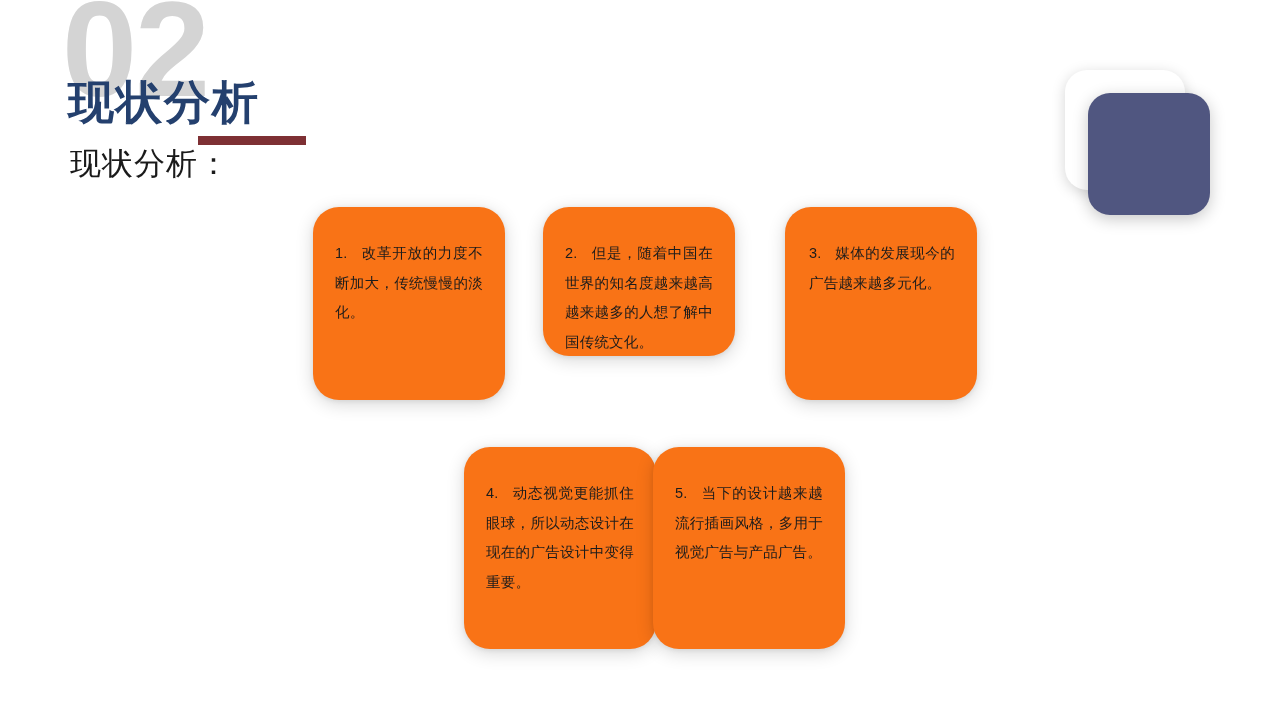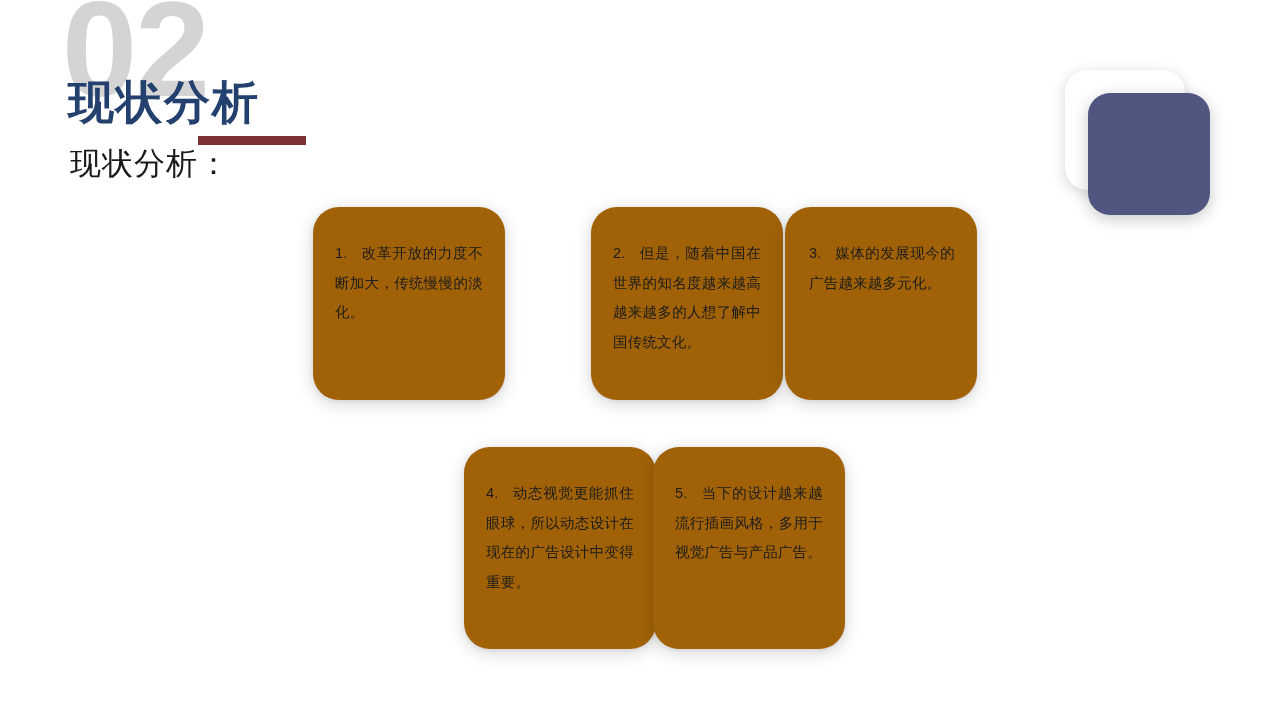--- a/index.html
+++ b/index.html
@@ -95,40 +95,40 @@
     top: 28px;
     width: 122px;
     height: 122px;
     background: #505680;
     box-shadow: 0 4px 16px rgba(0,0,0,0.22);
   }
 
   
   .card {
     position: absolute;
-    background: #a16207;
+    background: #f97316;
     border-radius: 26px;
     box-shadow: 0 4px 18px rgba(0,0,0,0.16), 0 1px 5px rgba(0,0,0,0.08);
     box-sizing: border-box;
     padding: 32px 22px 18px 22px;
   }
   .card-text {
     font-size: 14.5px;
     line-height: 2.05;
     color: #1c1c1c;
     letter-spacing: 0.2px;
     text-align: justify;
     text-justify: inter-character;
     white-space: pre-wrap;
     word-break: break-all;
   }
 
   
   #card-1 { left: 313px; top: 207px; width: 192px; height: 193px; }
-  #card-2 { left: 543px; top: 207px; width: 192px; height: 193px; margin-left: 48px; }
+  #card-2 { left: 543px; top: 207px; width: 192px; height: 149px; }
   #card-3 { left: 785px; top: 207px; width: 192px; height: 193px; padding-left: 24px; }
   
   #card-4 { left: 428px; top: 447px; width: 192px; height: 202px; margin-left: 36px; }
   #card-5 { left: 653px; top: 447px; width: 192px; height: 202px; }
 </style>
 </head>
 <body>
 
 <div id="slide">
 

